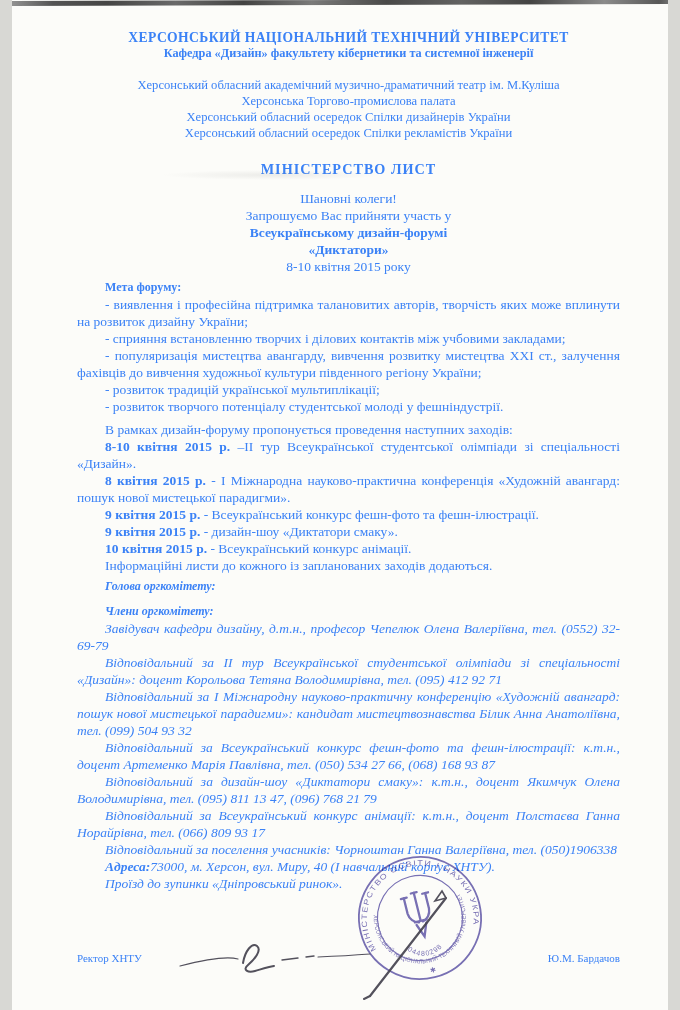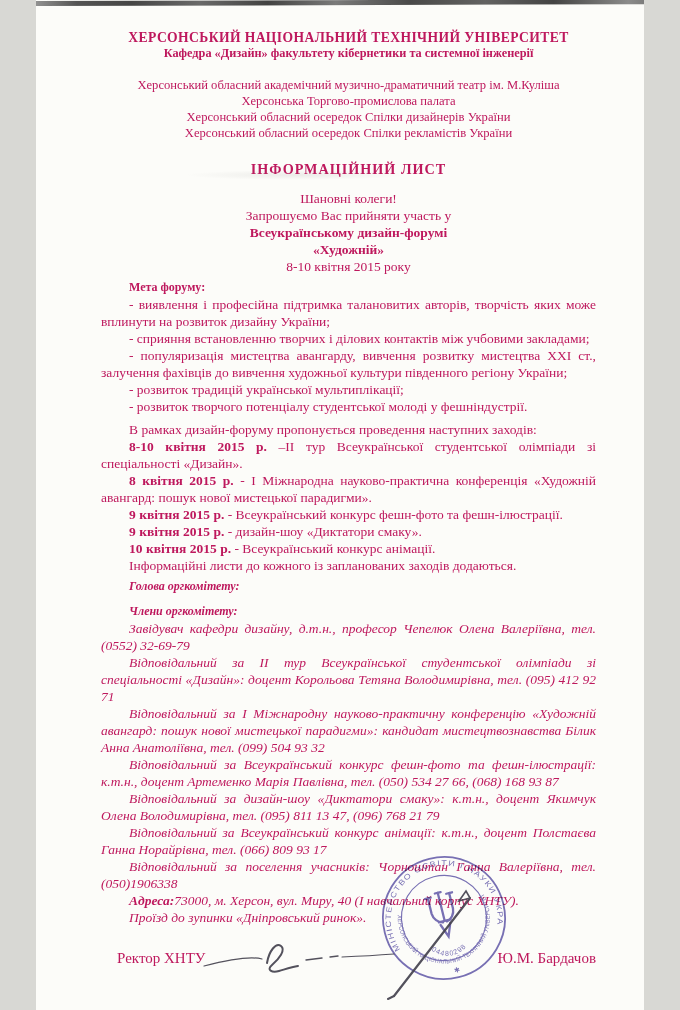--- a/index.html
+++ b/index.html
@@ -1,18 +1,18 @@
 <!DOCTYPE html>
 <html><head>
 <meta charset="utf-8">
 <style>
   html,body{margin:0;padding:0;background:#d8d8d4;}
   .page{
-    position:relative;width:608px;height:1010px;background:#fcfcf9;
-    font-family:"Liberation Serif","DejaVu Serif",serif;color:#be185d;
+    position:relative;width:656px;height:1010px;background:#fcfcf9;
+    font-family:"Liberation Serif","DejaVu Serif",serif;color:#3b82f6;
     overflow:hidden;margin:0 auto;
   }
   .scan-edge{
     position:absolute;top:0;left:0;width:681px;height:5px;
     background:linear-gradient(90deg,#777 0,#2a2a2a 6%,#181818 14%,#454545 24%,#141414 34%,#5a5a5a 44%,#1d1d1d 55%,#3c3c3c 66%,#161616 76%,#6f6f6f 87%,#2e2e2e 95%,#9a9a9a 100%);
     transform:rotate(-0.18deg);opacity:.8;
   }
   .content{padding:30px 48px 0 65px;}
   p{margin:0;}
   .c{text-align:center;}
@@ -29,21 +29,21 @@
   .sec-head{font-weight:bold;font-size:12px;line-height:17px;text-indent:28px;}
   .intro{margin-top:6px;}
   .note{text-align:left;}
   .it{font-style:italic;}
   .head-block{margin-top:4px;}
   .members-block{margin-top:8px;}
   .member{font-style:italic;}
   .sig-row{
     position:absolute;left:65px;right:48px;top:950px;
     display:flex;justify-content:space-between;
-    font-size:15px;line-height:17px;margin-left:16px;
+    font-size:11px;line-height:17px;
   }
   .stamp-svg{position:absolute;left:342px;top:852px;width:132px;height:132px;
     opacity:.82;mix-blend-mode:multiply;transform:rotate(-14deg);}
   .sig-svg{position:absolute;left:140px;top:860px;width:340px;height:150px;}
   .smudge{position:absolute;left:150px;top:170px;width:220px;height:10px;
     background:radial-gradient(closest-side,rgba(120,120,115,.12),rgba(120,120,115,0));}
 </style>
 </head>
 <body>
 
@@ -56,27 +56,27 @@
     <p class="c uni-name">ХЕРСОНСЬКИЙ НАЦІОНАЛЬНИЙ ТЕХНІЧНИЙ УНІВЕРСИТЕТ</p>
     <p class="c uni-dept">Кафедра «Дизайн» факультету кібернетики та системної інженерії</p>
 
     <div class="orgs">
       <p class="c">Херсонський обласний академічний музично-драматичний театр ім. М.Куліша</p>
       <p class="c">Херсонська Торгово-промислова палата</p>
       <p class="c">Херсонський обласний осередок Спілки дизайнерів України</p>
       <p class="c">Херсонський обласний осередок Спілки рекламістів України</p>
     </div>
 
-    <p class="c doc-title">ІНФОРМАЦІЙНИЙ ЛИСТ</p>
+    <p class="c doc-title">МІНІСТЕРСТВО ЛИСТ</p>
 
     <div class="inv">
       <p class="c">Шановні колеги!</p>
       <p class="c">Запрошуємо Вас прийняти участь у</p>
       <p class="c b">Всеукраїнському дизайн-форумі</p>
-      <p class="c b">«Художній»</p>
+      <p class="c b">«Диктатори»</p>
       <p class="c">8-10 квітня 2015 року</p>
     </div>
 
     <div class="goal">
       <p class="sec-head">Мета форуму:</p>
       <p class="body-par">- виявлення і професійна підтримка талановитих авторів, творчість яких може вплинути на розвиток дизайну України;</p>
       <p class="body-par">- сприяння встановленню творчих і ділових контактів між учбовими закладами;</p>
       <p class="body-par">- популяризація мистецтва авангарду, вивчення розвитку мистецтва ХХІ ст., залучення фахівців до вивчення художньої культури південного регіону України;</p>
       <p class="body-par">- розвиток традицій української мультиплікації;</p>
       <p class="body-par">- розвиток творчого потенціалу студентської молоді у фешніндустрії.</p>

